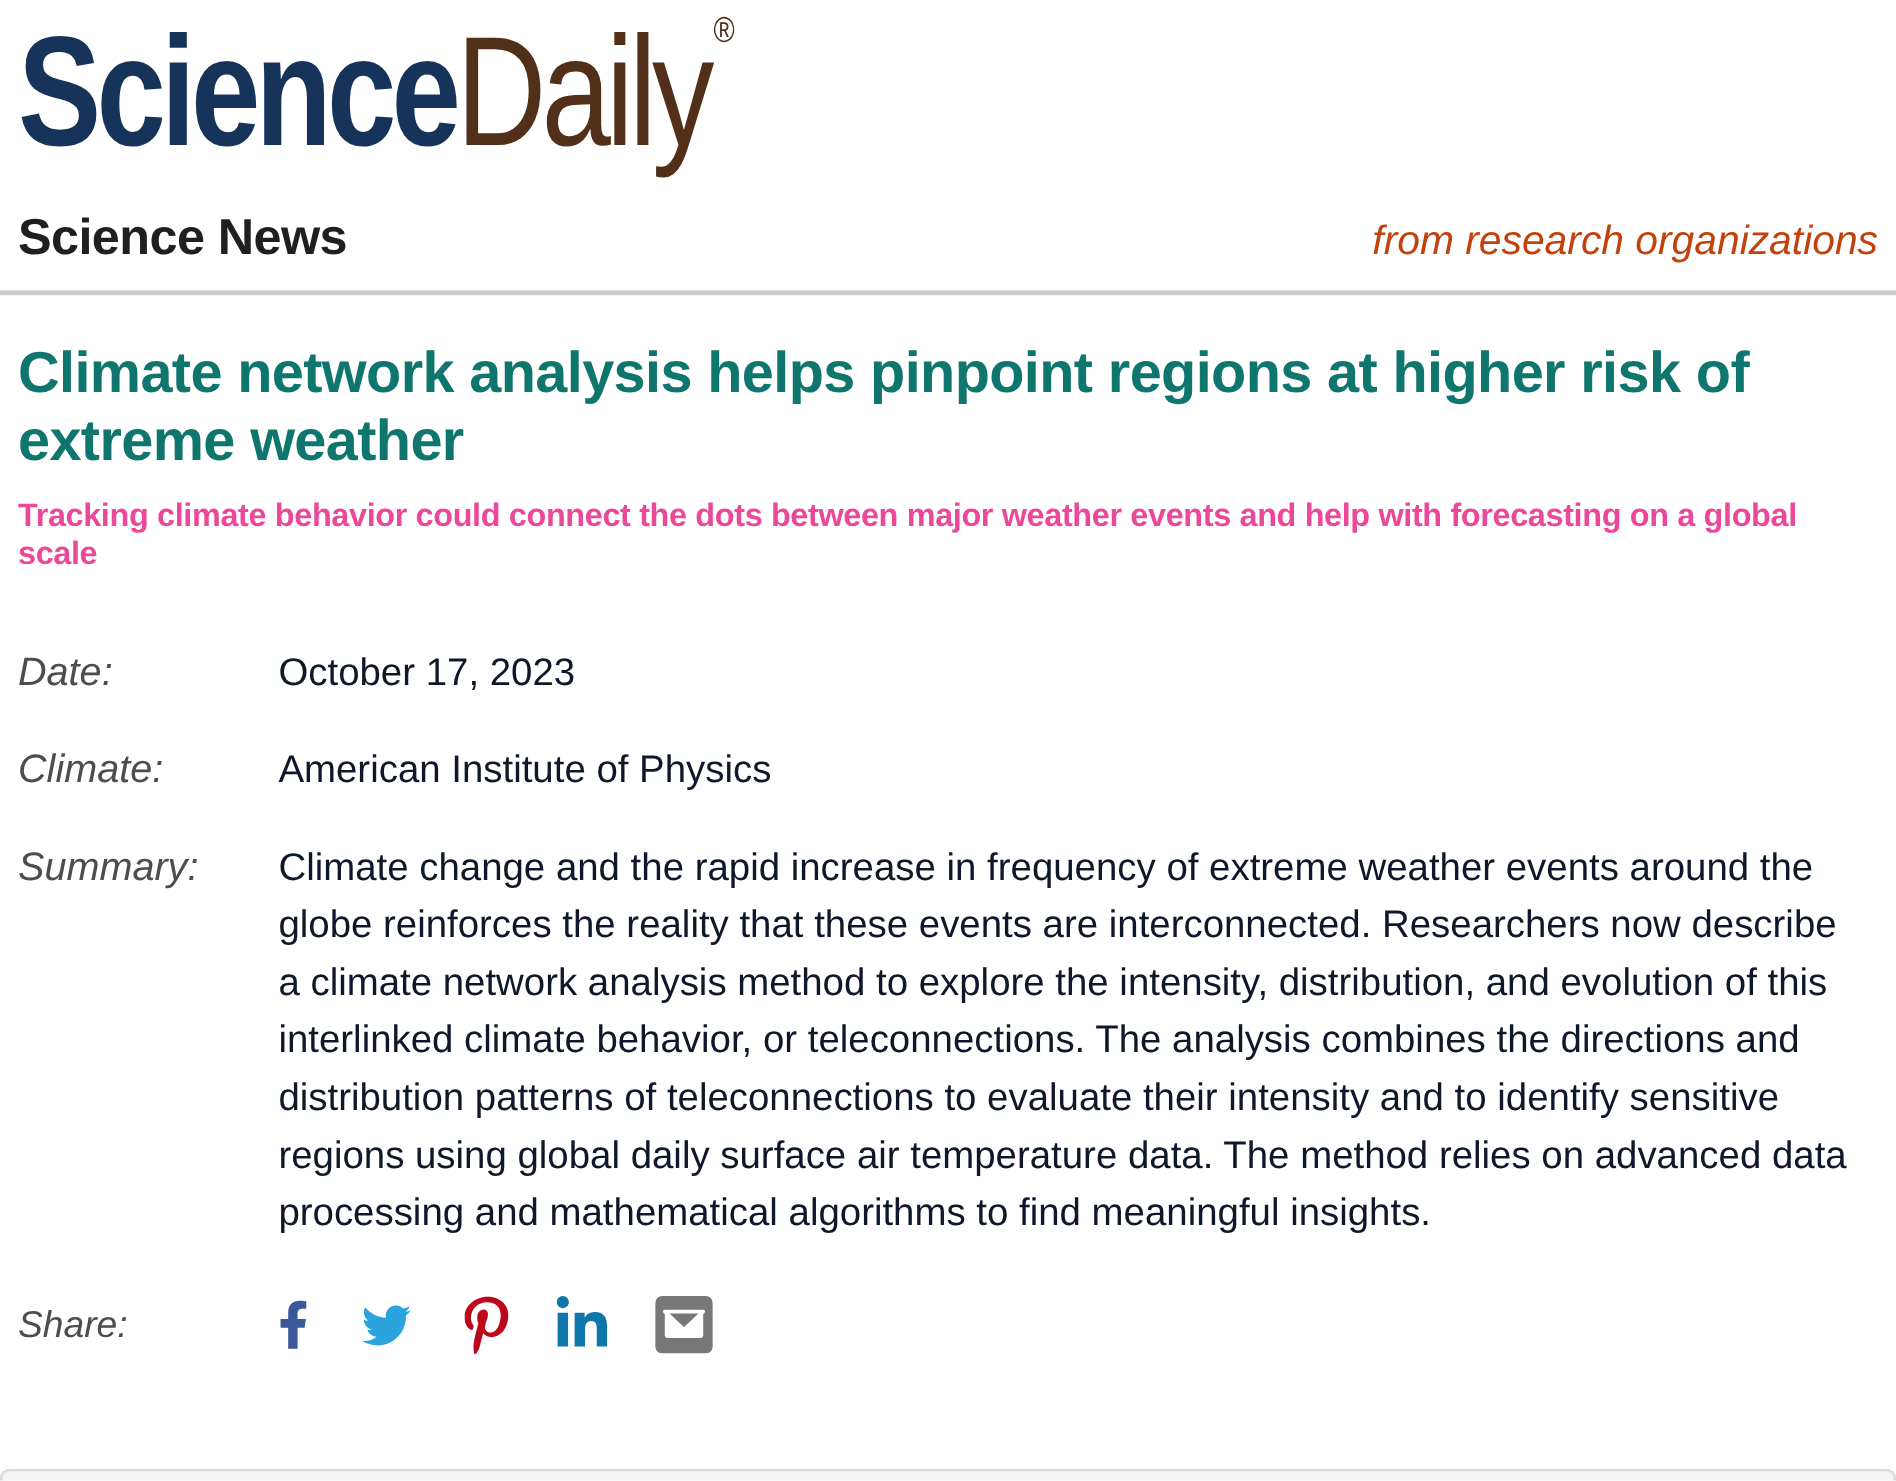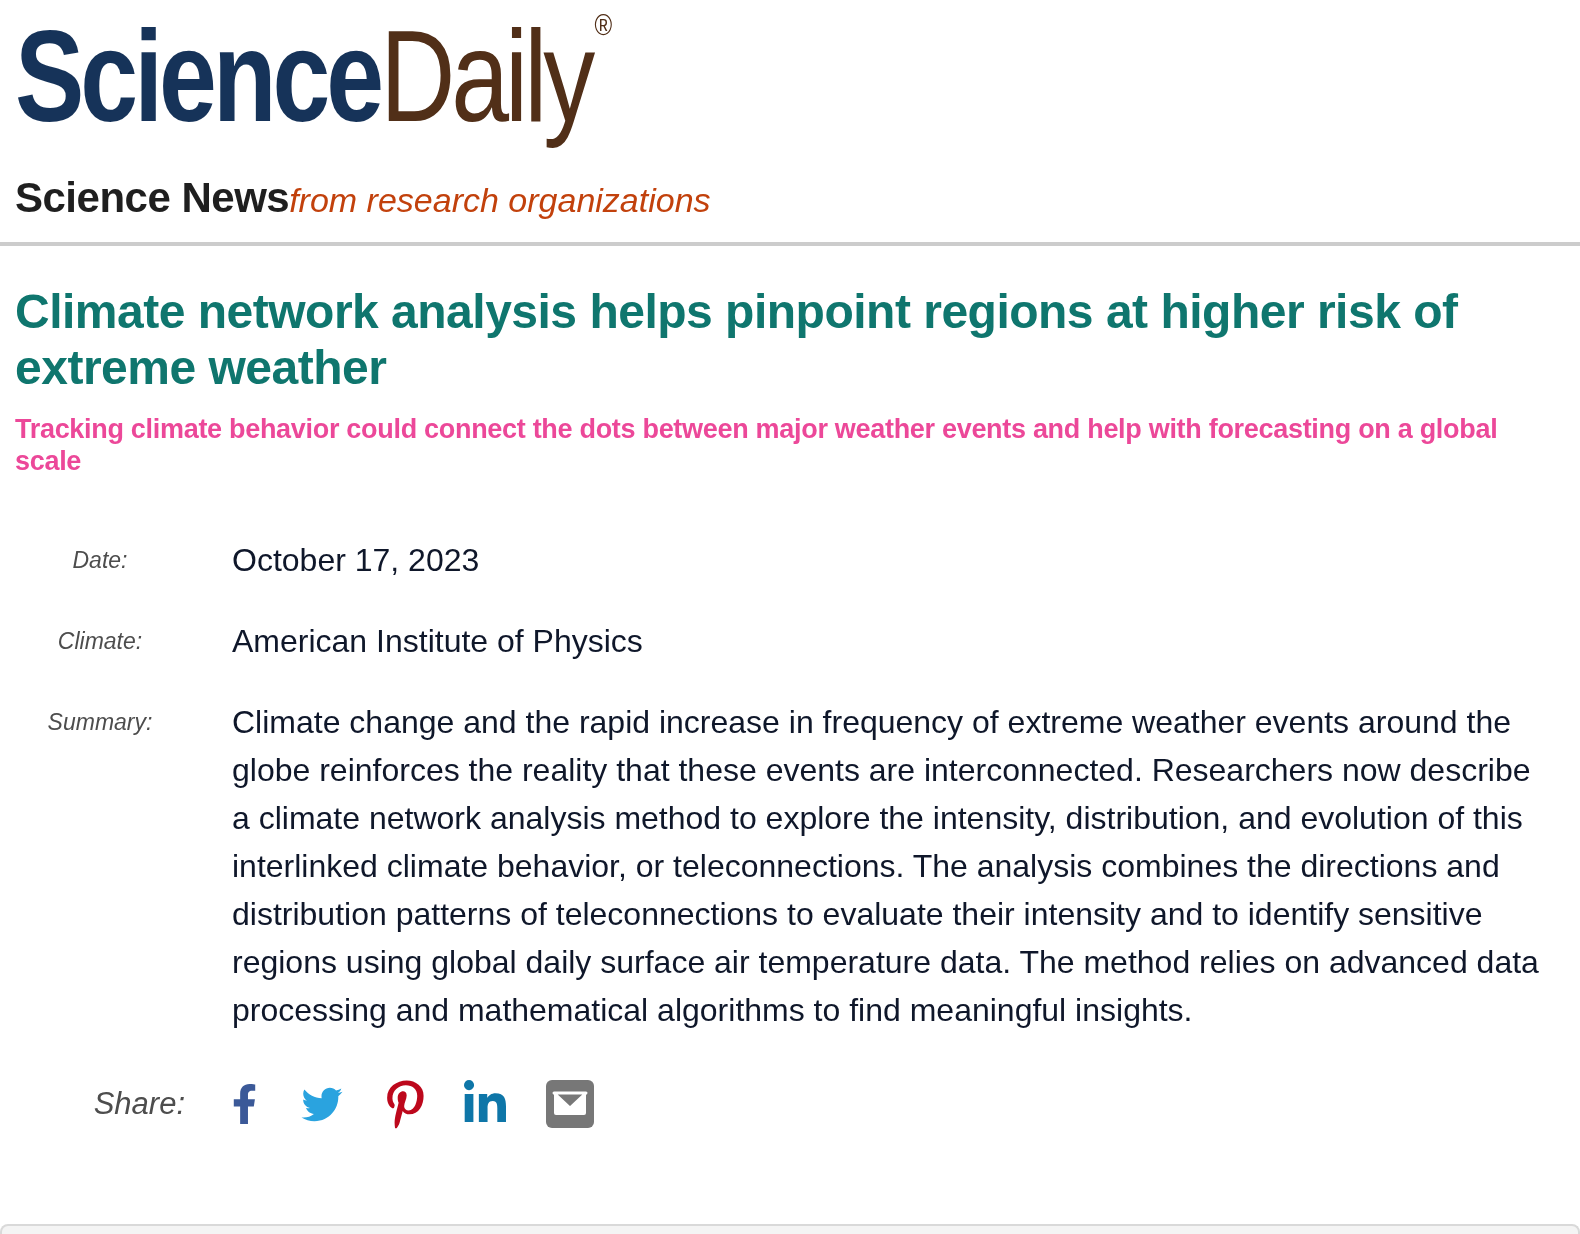--- a/index.html
+++ b/index.html
@@ -25,21 +25,21 @@
   }
   .logo .science { font-weight: 700; color: #163359; }
   .logo .daily   { font-weight: 400; color: #512f18; }
   .logo .reg {
     font-size: 30px; font-weight: 400; color: #512f18;
     vertical-align: 86px; letter-spacing: 0; margin-left: 4px;
   }
 
   
   .section-header {
-    display: flex; justify-content: flex-start; align-items: baseline;
+    display: flex; justify-content: space-between; align-items: baseline;
     margin-top: 24px;
   }
   .section-title { font-size: 42px; font-weight: 700; color: #1f1f1f; letter-spacing: -0.5px; }
   .section-tagline { font-size: 34px; font-style: italic; color: #c2410c; }
 
   .rule {
     height: 4px; background: #cccccc; border: none;
     margin: 20px -15px 0 -15px;
   }
 
@@ -59,40 +59,39 @@
 
   
   .meta {
     margin-top: 58px;
     display: grid;
     grid-template-columns: 170px 1fr;
     column-gap: 47px;
     row-gap: 33px;
   }
   .meta-label {
-    text-align: center;
-    font-size: 23px; font-style: italic; color: #4d4d4d;
+    text-align: left;
+    font-size: 33px; font-style: italic; color: #4d4d4d;
     line-height: 48px;
   }
   .meta-value {
     font-size: 32px; color: #0f172a; line-height: 48px;
     max-width: 1315px;
     hyphens: auto;
   }
 
   
   .share-row {
     margin-top: 46px;
     display: grid;
     grid-template-columns: 170px 1fr;
     column-gap: 47px;
     align-items: center;
   }
   .share-label {
-    text-align: right;
     font-size: 31px; font-style: italic; color: #4d4d4d;
   }
   .share-icons { display: flex; align-items: center; gap: 40px; }
   .share-icons a { display: inline-flex; align-items: center; text-decoration: none; }
 
   
   .bottom-strip {
     position: absolute;
     left: 0; right: 0; bottom: 0;
     height: 10px;

